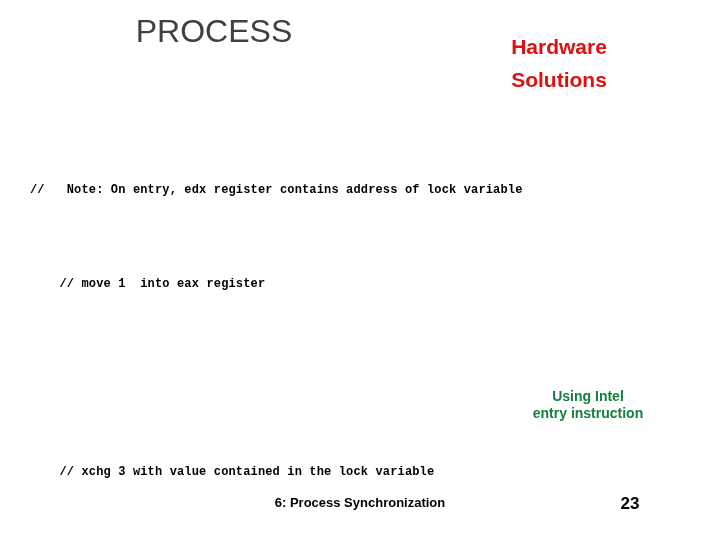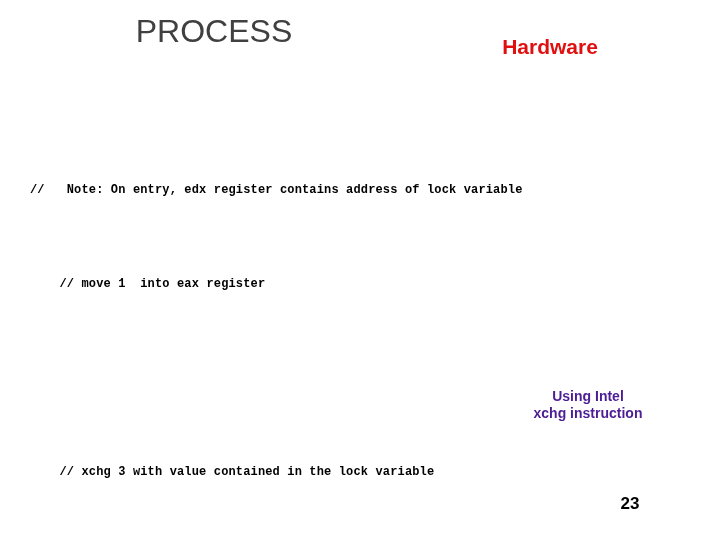--- a/index.html
+++ b/index.html
@@ -25,21 +25,21 @@
     text-align: center;
     font-family: "Liberation Sans", sans-serif;
     font-size: 32px;
     font-weight: 400;
     line-height: 38px;
     color: #404040;
     letter-spacing: 0px;
   }
   .title-sub {
     position: absolute;
-    left: 434px;
+    left: 443px;
     top: 30px;
     width: 232px;
     text-align: center;
     font-family: "Liberation Sans", sans-serif;
     font-size: 21px;
     font-weight: bold;
     line-height: 33px;
     color: #e01010;
   }
 
@@ -71,21 +71,21 @@
   .callout {
     position: absolute;
     left: 492px;
     top: 388px;
     width: 192px;
     text-align: center;
     font-family: "Liberation Sans", sans-serif;
     font-size: 14px;
     font-weight: bold;
     line-height: 17px;
-    color: #4c1d95;
+    color: #15803d;
   }
 
   
   .footer-title {
     position: absolute;
     left: 160px;
     top: 495px;
     width: 400px;
     text-align: center;
     font-family: "Liberation Sans", sans-serif;
@@ -109,20 +109,21 @@
 <body>
 
 <div id="slide">
 
   <div class="title-main">
     <div>PROCESS</div>
   </div>
 
   <div class="title-sub">
     <div>Hardware</div>
+    <div>Solutions</div>
   </div>
 
   <div class="code">
     <span class="ln">//   Note: On entry, edx register contains address of lock variable</span>
     <span class="ln">    // move 1  into eax register</span>
     <span class="ln blank"></span>
     <span class="ln">    // xchg 3 with value contained in the lock variable</span>
     <span class="ln blank"></span>
     
     
@@ -130,18 +131,19 @@
     
     
     
     
     
     
   </div>
 
   <div class="callout">
     <div>Using Intel</div>
-    <div>xchg instruction</div>
+    <div>entry instruction</div>
   </div>
 
+  <div class="footer-title">6: Process Synchronization</div>
   <div class="footer-page">23</div>
 
 </div>
 
 </body></html>

